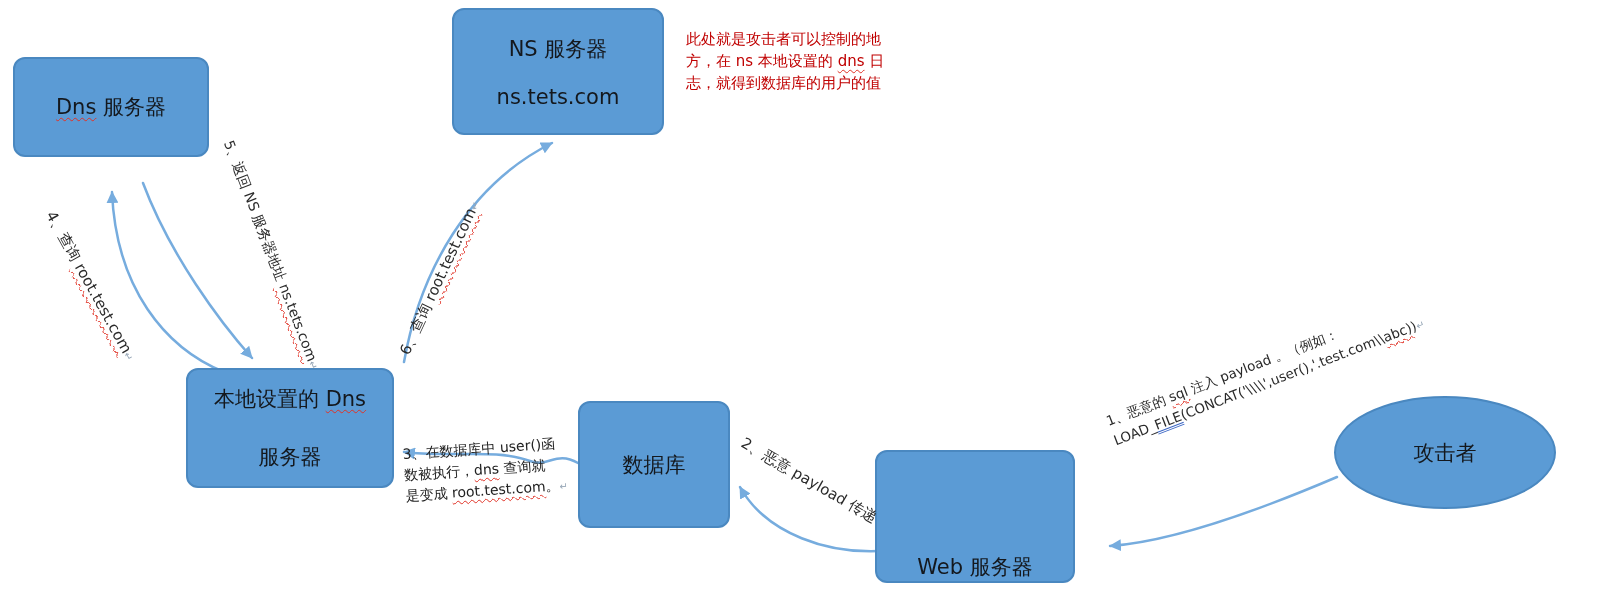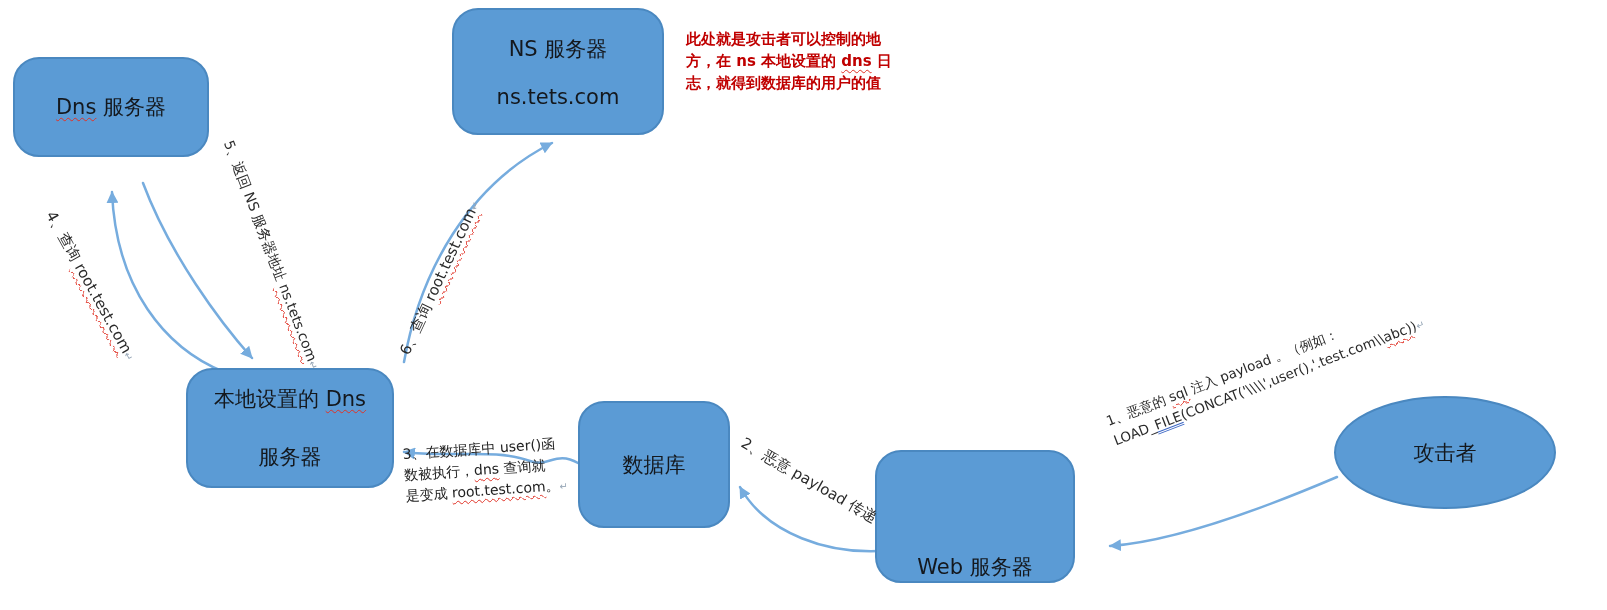--- a/index.html
+++ b/index.html
@@ -3,21 +3,21 @@
 <meta charset="utf-8">
 <style>
   html,body { margin:0; padding:0; background:#ffffff; }
   .stage {
     position:relative; width:1607px; height:610px; background:#ffffff; overflow:hidden;
     font-family:"DejaVu Sans","Liberation Sans",sans-serif; color:#1c1c1c;
   }
   svg.arrows { position:absolute; left:0; top:0; width:1607px; height:610px; pointer-events:none; }
 
   .node {
-    position:absolute; background:#5B9BD5; border:2px solid #4a88c0; border-radius:26px;
+    position:absolute; background:#5B9BD5; border:2px solid #4a88c0; border-radius:12px;
     display:flex; flex-direction:column; align-items:center; justify-content:center;
     color:#14181d; font-size:21px; text-align:center; box-sizing:border-box;
   }
   .node .nline { white-space:nowrap; }
   #node-dns      { left:13px;    top:57px;  width:196px; height:100px; }
   #node-ns       { left:452px;  top:8px;   width:212px; height:127px; gap:22px; }
   #node-local    { left:186px;  top:368px; width:208px; height:120px; gap:30px; }
   #node-db       { left:578px;  top:401px; width:152px; height:127px;align-items:center; }
   #node-web      { left:875px;  top:450px; width:200px; height:133px;justify-content:flex-end; }
   #node-attacker { left:1334px; top:396px; width:222px; height:113px; border-radius:50%; }
@@ -38,21 +38,21 @@
     text-decoration-line:underline; text-decoration-style:wavy;
     text-decoration-color:#e03226; text-decoration-thickness:1px; text-underline-offset:3px;
   }
   .dblu {
     text-decoration-line:underline; text-decoration-style:double;
     text-decoration-color:#3b66c4; text-underline-offset:2px;
   }
   .pmark { color:#96a6b6; font-size:10px; vertical-align:baseline; }
 
   .note {
-    position:absolute; left:686px; top:28px; color:#C00000; font-weight:bold;
+    position:absolute; left:686px; top:28px; color:#C00000; font-weight:normal;
     font-size:15px; line-height:1.47;
   }
   .note .tline { white-space:nowrap; }
 
   .wm {
     position:absolute; left:1208px; top:538px;
     font-family:"DejaVu Sans Mono","Liberation Mono",monospace;
     font-size:22px; letter-spacing:3px; color:#adadad; white-space:nowrap;
   }
 </style>

